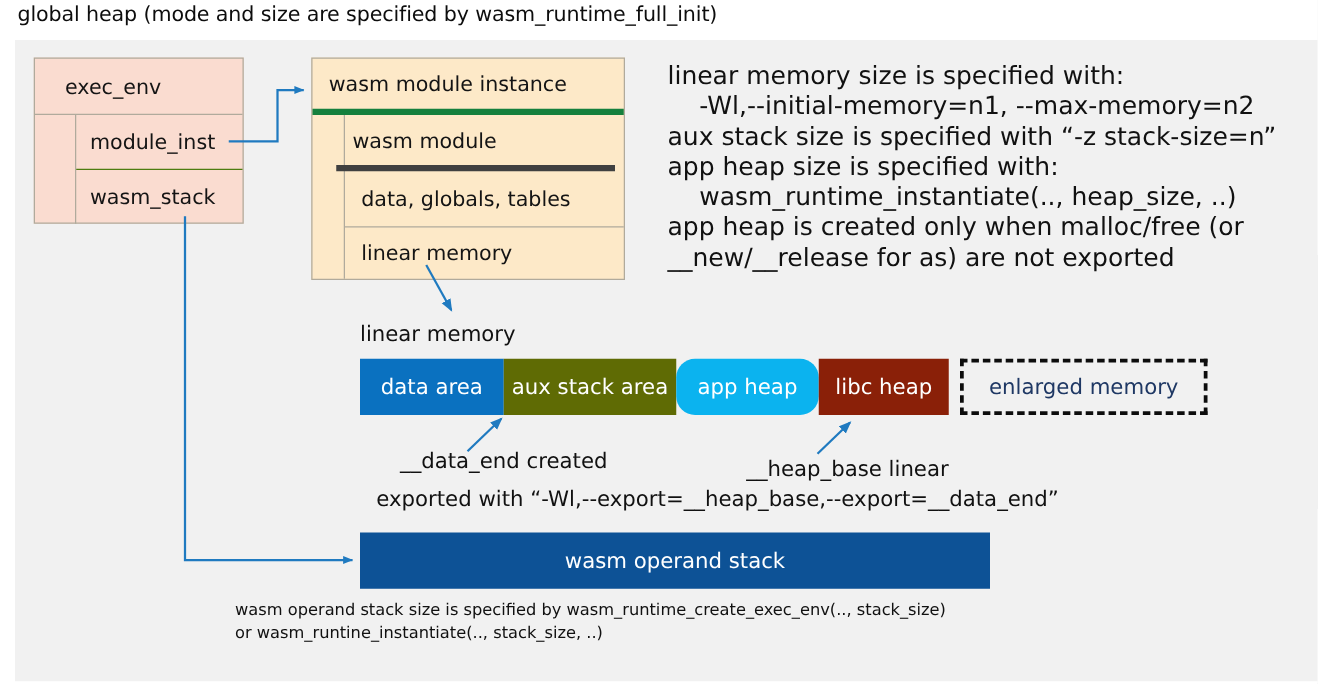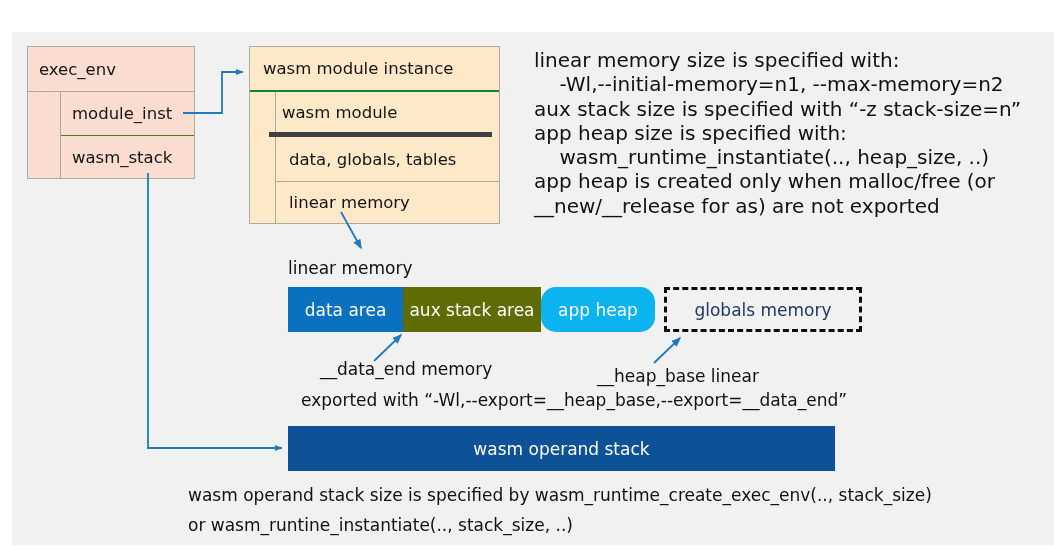--- a/index.html
+++ b/index.html
@@ -42,41 +42,41 @@
     position: absolute;
     display: flex;
     align-items: center;
   }
 
   
   .execenv { left: 27px; top: 46px; width: 168px; height: 133px; background: #fadcd0; }
   .execenv .hdr {
     left: 0; top: 0; width: 166px; height: 45px;
     border-bottom: 1px solid #b0aa9c;
-    padding-left: 11px;
+    padding-left: 24px;
   }
   .execenv .gutter {
     position: absolute; left: 0; top: 45px; width: 33px; height: 87px;
     border-right: 1px solid #b0aa9c;
   }
   .execenv .row1 {
     left: 33px; top: 45px; width: 133px; height: 44px;
     border-bottom: 1px solid #4d7c0f;
     padding-left: 11px;
   }
   .execenv .row2 {
     left: 33px; top: 89px; width: 133px; height: 43px;
     padding-left: 11px;
   }
 
   
   .modinst { left: 249px; top: 46px; width: 251px; height: 178px; background: #fde9c8; }
   .modinst .hdr {
     left: 0; top: 0; width: 249px; height: 45px;
-    border-bottom: 2px solid #15803d;
+    border-bottom: 5px solid #15803d;
     padding-left: 13px;
   }
   .modinst .gutter {
     position: absolute; left: 0; top: 45px; width: 26px; height: 131px;
     border-right: 1px solid #b0aa9c;
   }
   .modinst .r1 { left: 19px; top: 45px;  width: 223px; height: 45px; border-bottom: 5px solid #404040; padding-left: 13px; }
   .modinst .r2 { left: 26px; top: 90px;  width: 223px; height: 45px; border-bottom: 1px solid #b0aa9c; padding-left: 13px; }
   .modinst .r3 { left: 26px; top: 135px; width: 223px; height: 41px; padding-left: 13px; }
 
@@ -132,41 +132,42 @@
     white-space: nowrap;
   }
   .ann-dataend  { left: 320px; top: 359px; }
   .ann-heapbase { left: 597px; top: 366px; }
   .ann-exported { left: 301px; top: 390px; }
 
   
   .opstack {
     position: absolute;
     left: 288px; top: 426px;
-    width: 547px; height: 45px;
+    width: 504px; height: 45px;
     background: #0d5296;
     display: flex; align-items: center; justify-content: center;
     color: #ffffff; font-size: 17px;
   }
   .caption {
     position: absolute;
     left: 188px; top: 480px;
-    font-size: 17px;
-    line-height: 30px;
+    font-size: 13px;
+    line-height: 18px;
     color: #111;
     white-space: pre;
   }
 
   svg.wires { position: absolute; left: 0; top: 0; width: 1054px; height: 547px; pointer-events: none; }
 </style>
 </head>
 <body>
 
 <div id="root">
 
+  <div class="title">global heap (mode and size are specified by wasm_runtime_full_init)</div>
 
   <div class="panel">
 
     <div class="box execenv" style="left:15px; top:14px;">
       <div class="hdr">exec_env</div>
       <div class="gutter"></div>
       <div class="row row1">module_inst</div>
       <div class="row row2">wasm_stack</div>
     </div>
 
@@ -185,24 +186,25 @@
     wasm_runtime_instantiate(.., heap_size, ..)
 app heap is created only when malloc/free (or
 __new/__release for as) are not exported</div>
 
     <div class="lm-label" style="left:276px; top:226px;">linear memory</div>
 
     <div class="membar" style="left:276px; top:255px;">
       <div class="seg seg-data">data area</div>
       <div class="seg seg-aux">aux stack area</div>
       <div class="seg seg-app">app heap</div>
-      <div class="seg seg-enlarged">globals memory</div>
+      <div class="seg seg-libc">libc heap</div>
+      <div class="seg seg-enlarged">enlarged memory</div>
     </div>
 
-    <div class="ann ann-dataend" style="left:308px; top:327px;">__data_end memory</div>
+    <div class="ann ann-dataend" style="left:308px; top:327px;">__data_end created</div>
     <div class="ann ann-heapbase" style="left:585px; top:334px;">__heap_base linear</div>
     <div class="ann ann-exported" style="left:289px; top:358px;">exported with “-Wl,--export=__heap_base,--export=__data_end”</div>
 
     <div class="opstack" style="left:276px; top:394px;">wasm operand stack</div>
 
     <div class="caption" style="left:176px; top:448px;">wasm operand stack size is specified by wasm_runtime_create_exec_env(.., stack_size)
 or wasm_runtine_instantiate(.., stack_size, ..)</div>
 
   </div>
 

